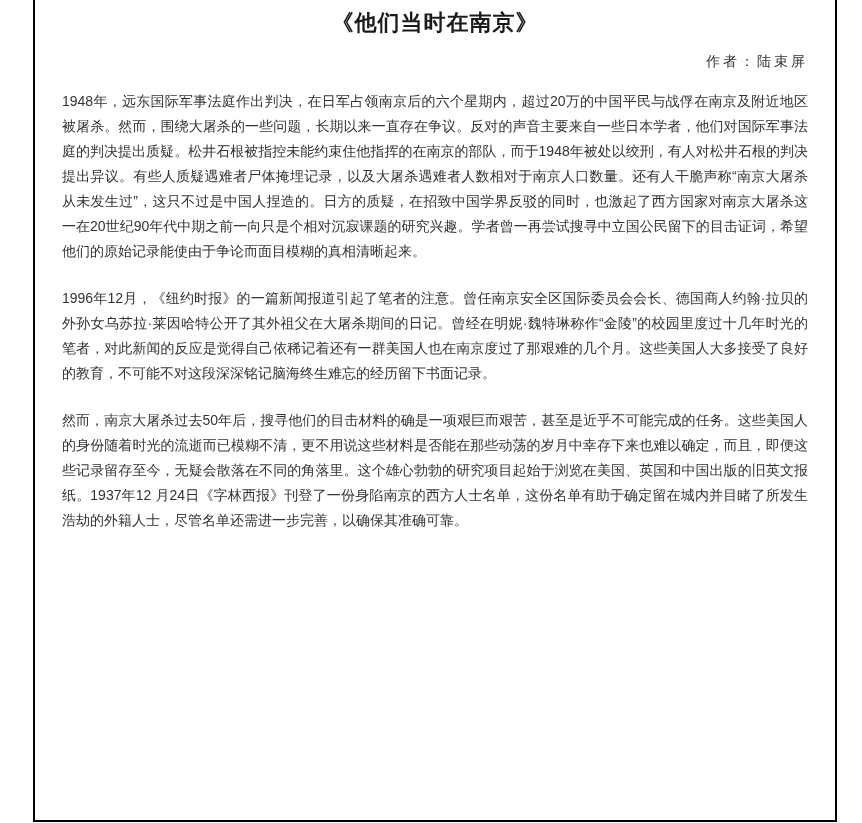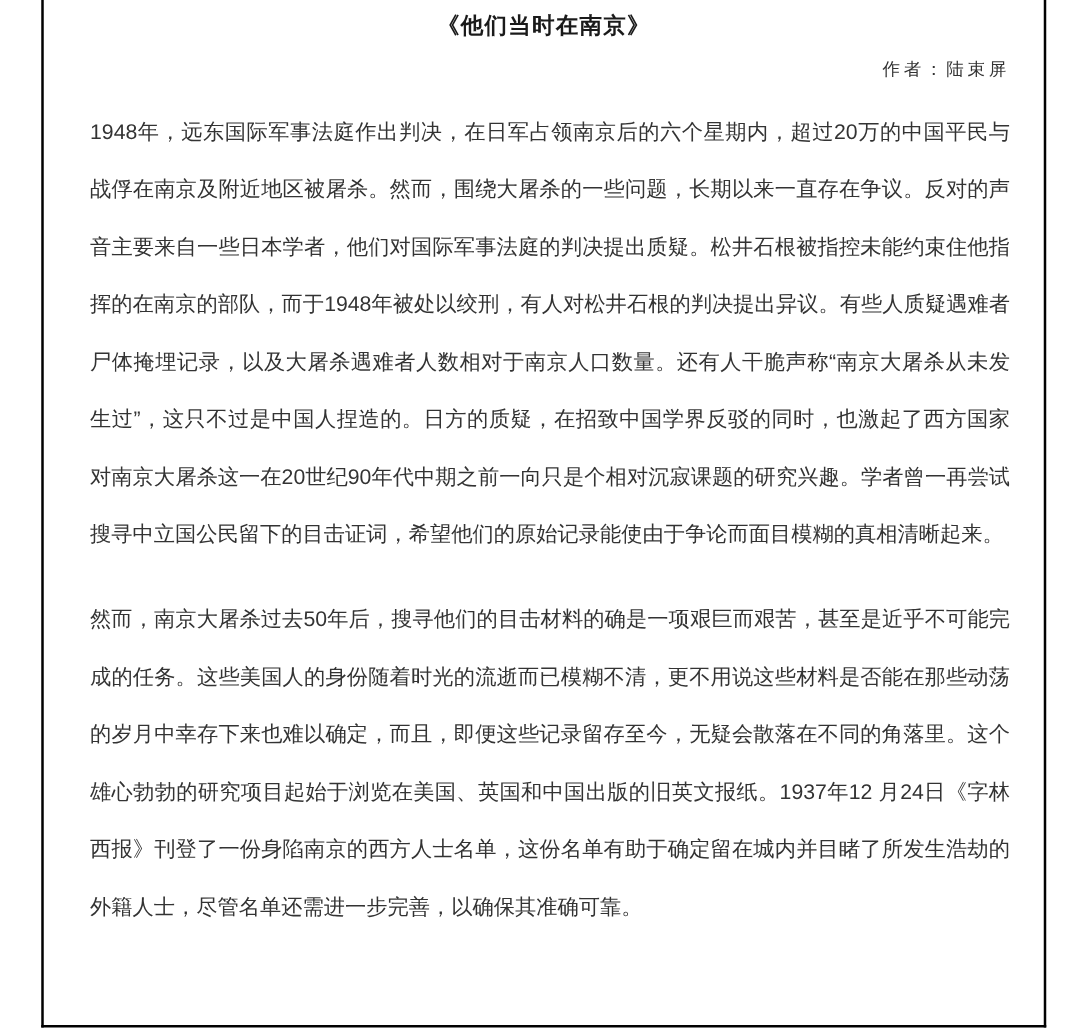--- a/index.html
+++ b/index.html
@@ -25,52 +25,53 @@
     border-left: 2px solid #000000;
     border-right: 2px solid #000000;
     border-bottom: 2px solid #000000;
     padding: 4px 27px 0 27px;
     background: #ffffff;
     overflow: hidden;
   }
   .doc-title {
     margin: 4px 0 0 0;
     text-align: center;
-    font-size: 18px;
+    font-size: 22px;
     font-weight: bold;
     letter-spacing: 1px;
     color: #1a1a1a;
   }
   .doc-author {
     margin-top: 15px;
     text-align: right;
     font-size: 14px;
     letter-spacing: 3px;
     color: #333333;
   }
   .doc-body {
     margin-top: 18px;
   }
   .body-para {
-    margin: 0 0 22px 10px;
-    font-size: 17px;
-    line-height: 46px;
+    margin: 0 0 22px 0;
+    font-size: 14px;
+    line-height: 25px;
     color: #333333;
     text-align: justify;
     text-justify: inter-ideograph;
   }
   .body-para:last-child {
     margin-bottom: 0;
   }
 </style>
 </head>
 <body>
 
 <div class="viewport">
   <div class="doc-frame">
     <h1 class="doc-title">《他们当时在南京》</h1>
     <div class="doc-author">作者：陆束屏</div>
     <div class="doc-body">
       <p class="body-para">1948年，远东国际军事法庭作出判决，在日军占领南京后的六个星期内，超过20万的中国平民与战俘在南京及附近地区被屠杀。然而，围绕大屠杀的一些问题，长期以来一直存在争议。反对的声音主要来自一些日本学者，他们对国际军事法庭的判决提出质疑。松井石根被指控未能约束住他指挥的在南京的部队，而于1948年被处以绞刑，有人对松井石根的判决提出异议。有些人质疑遇难者尸体掩埋记录，以及大屠杀遇难者人数相对于南京人口数量。还有人干脆声称“南京大屠杀从未发生过”，这只不过是中国人捏造的。日方的质疑，在招致中国学界反驳的同时，也激起了西方国家对南京大屠杀这一在20世纪90年代中期之前一向只是个相对沉寂课题的研究兴趣。学者曾一再尝试搜寻中立国公民留下的目击证词，希望他们的原始记录能使由于争论而面目模糊的真相清晰起来。</p>
+      <p class="body-para">1996年12月，《纽约时报》的一篇新闻报道引起了笔者的注意。曾任南京安全区国际委员会会长、德国商人约翰·拉贝的外孙女乌苏拉·莱因哈特公开了其外祖父在大屠杀期间的日记。曾经在明妮·魏特琳称作“金陵”的校园里度过十几年时光的笔者，对此新闻的反应是觉得自己依稀记着还有一群美国人也在南京度过了那艰难的几个月。这些美国人大多接受了良好的教育，不可能不对这段深深铭记脑海终生难忘的经历留下书面记录。</p>
       <p class="body-para">然而，南京大屠杀过去50年后，搜寻他们的目击材料的确是一项艰巨而艰苦，甚至是近乎不可能完成的任务。这些美国人的身份随着时光的流逝而已模糊不清，更不用说这些材料是否能在那些动荡的岁月中幸存下来也难以确定，而且，即便这些记录留存至今，无疑会散落在不同的角落里。这个雄心勃勃的研究项目起始于浏览在美国、英国和中国出版的旧英文报纸。1937年12 月24日《字林西报》刊登了一份身陷南京的西方人士名单，这份名单有助于确定留在城内并目睹了所发生浩劫的外籍人士，尽管名单还需进一步完善，以确保其准确可靠。</p>
     </div>
   </div>
 </div>
 
 </body></html>

